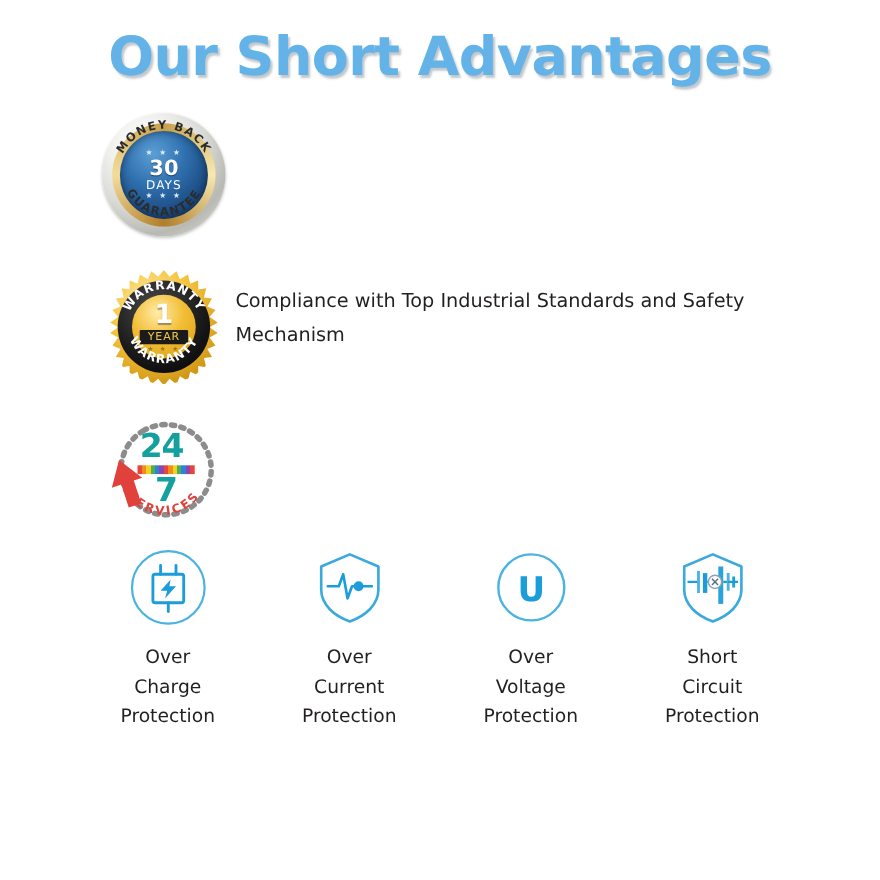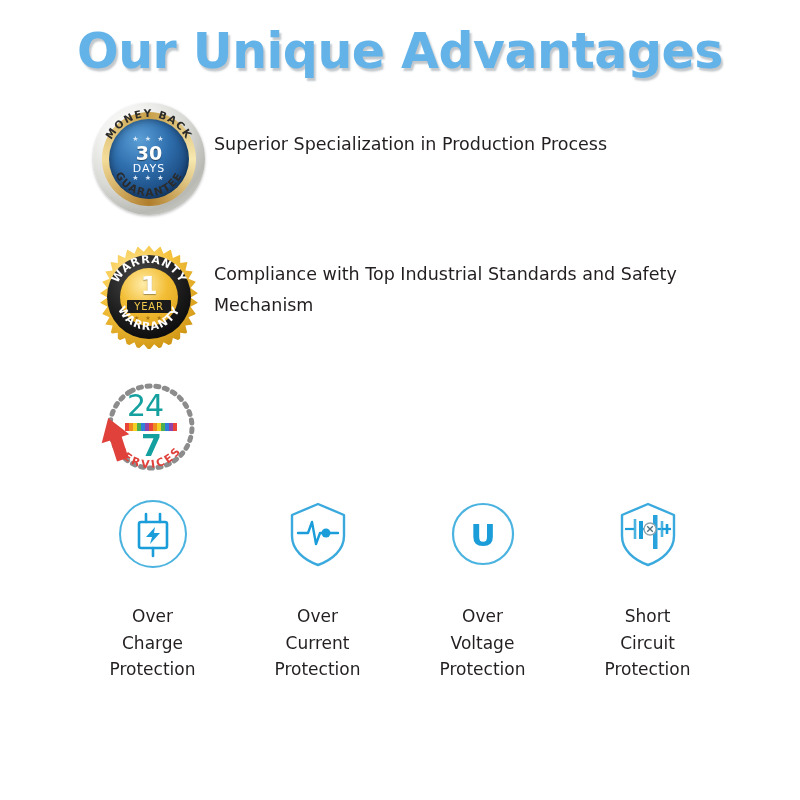--- a/index.html
+++ b/index.html
@@ -188,21 +188,21 @@
   
   .badge-247 {
     width: 104px;
     height: 104px;
     position: relative;
   }
   .s247-num {
     position: absolute;
     left: 30px; top: 14px;
     font-size: 30px;
-    font-weight: normal;
+    font-weight: bold;
     color: #15a0a0;
     line-height: 1;
     letter-spacing: -1px;
   }
   .s247-rainbow {
     position: absolute;
     left: 28px; top: 46px;
     width: 52px; height: 8px;
     background: repeating-linear-gradient(
       90deg,
@@ -241,32 +241,32 @@
     flex-direction: column;
     align-items: center;
   }
   .feature-icon {
     height: 78px;
     display: flex;
     align-items: center;
     justify-content: center;
   }
   .feature-label {
-    margin-top: 30px;
+    margin-top: 12px;
     text-align: center;
     font-size: 17px;
     line-height: 1.55;
     color: #231f20;
     white-space: pre-line;
   }
 </style>
 </head>
 <body>
 
-<h1 class="page-title">Our Unique Advantages</h1>
+<h1 class="page-title">Our Short Advantages</h1>
 
 <div class="advantages">
 
   <div class="adv-row row-1">
     <div class="badge-cell">
       <div class="badge badge-moneyback">
         <div class="mb-goldring"></div>
         <div class="mb-inner">
           <div class="mb-stars">★ ★ ★</div>
           <div class="mb-num">30</div>
@@ -280,21 +280,20 @@
           </defs>
           <text>
             <textPath href="#mbTop" startOffset="50%" text-anchor="middle">MONEY BACK</textPath>
           </text>
           <text>
             <textPath href="#mbBot" startOffset="50%" text-anchor="middle">GUARANTEE</textPath>
           </text>
         </svg>
       </div>
     </div>
-    <div class="adv-text">Superior Specialization in Production Process</div>
   </div>
 
   <div class="adv-row row-2">
     <div class="badge-cell">
       <div class="badge badge-warranty">
         <div class="wr-burst"></div>
         <div class="wr-black"></div>
         <div class="wr-gold">
           <div class="wr-num">1</div>
           <div class="wr-year">YEAR</div>

